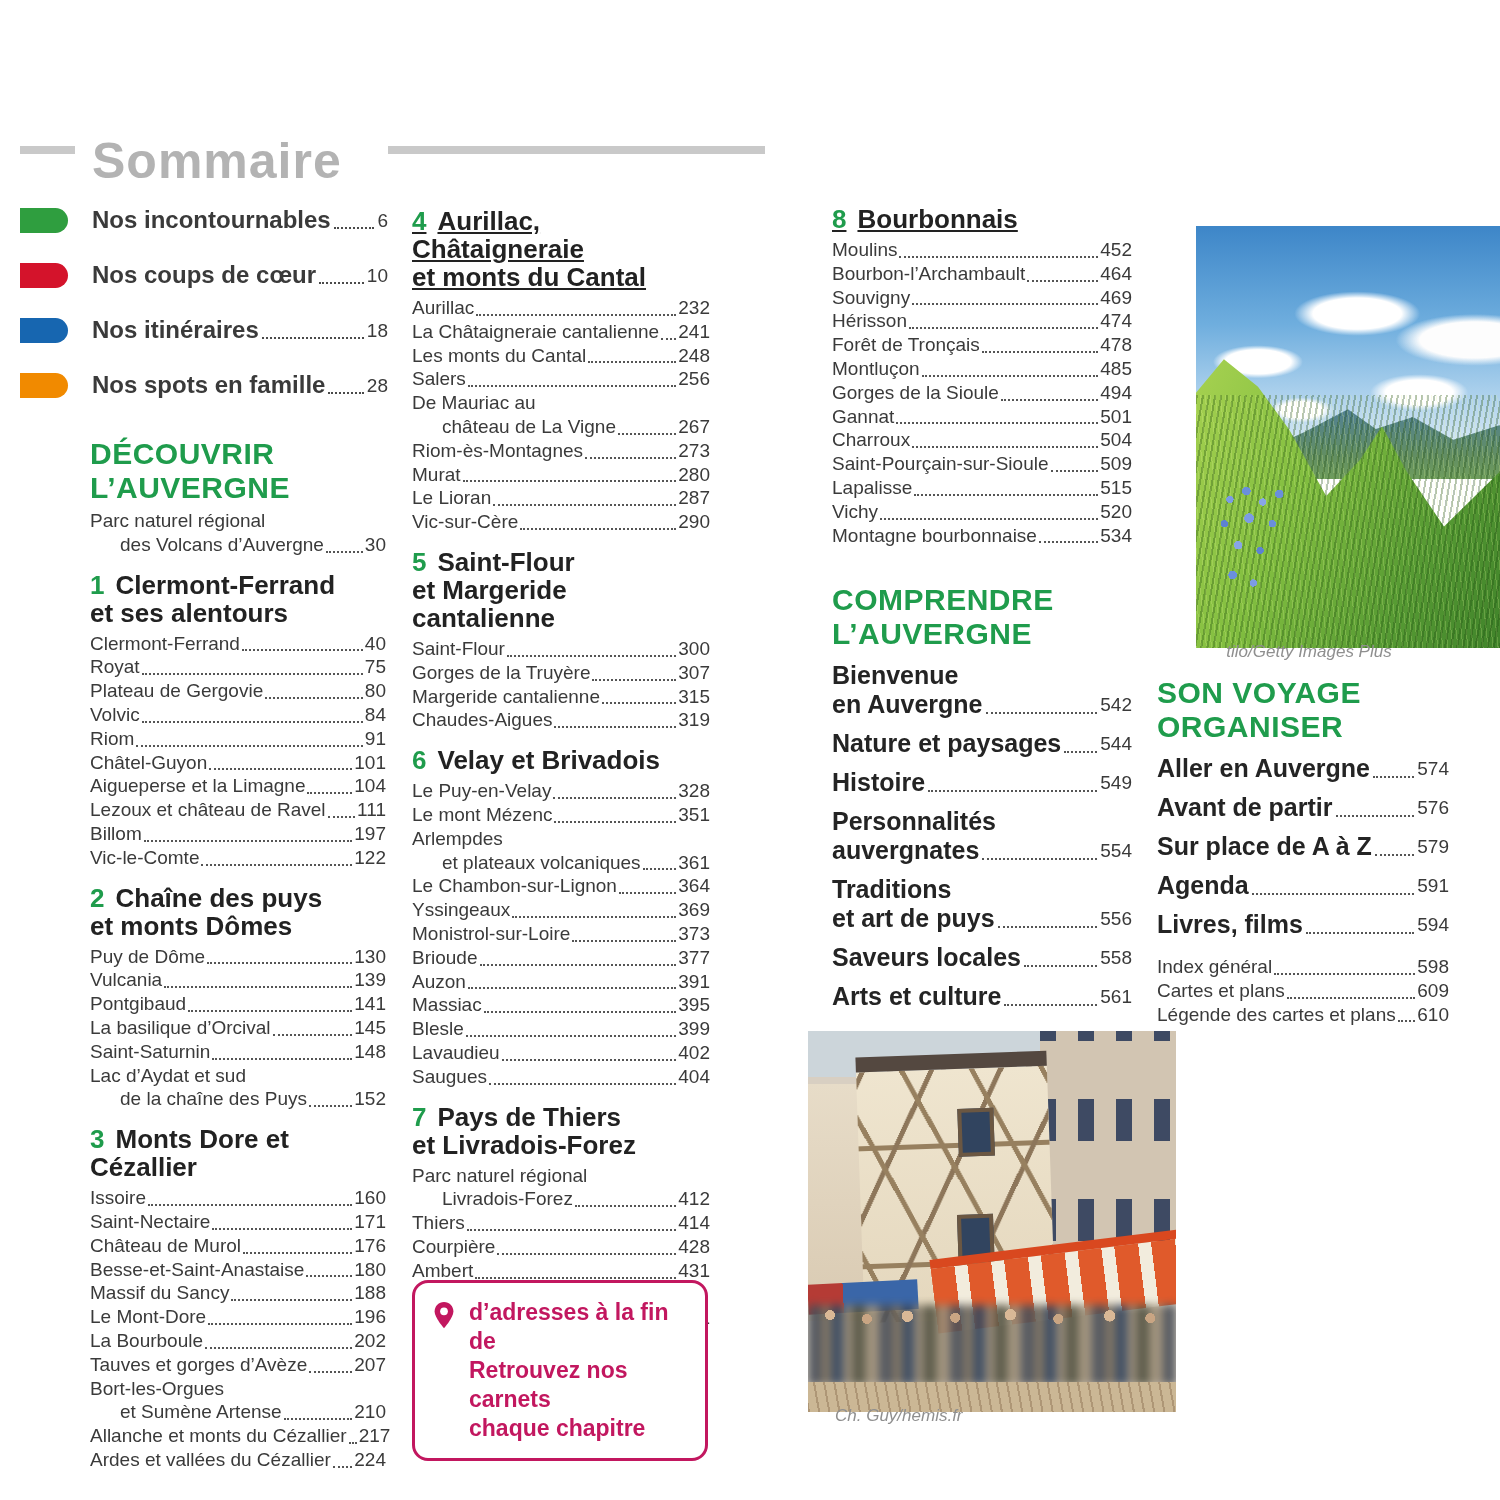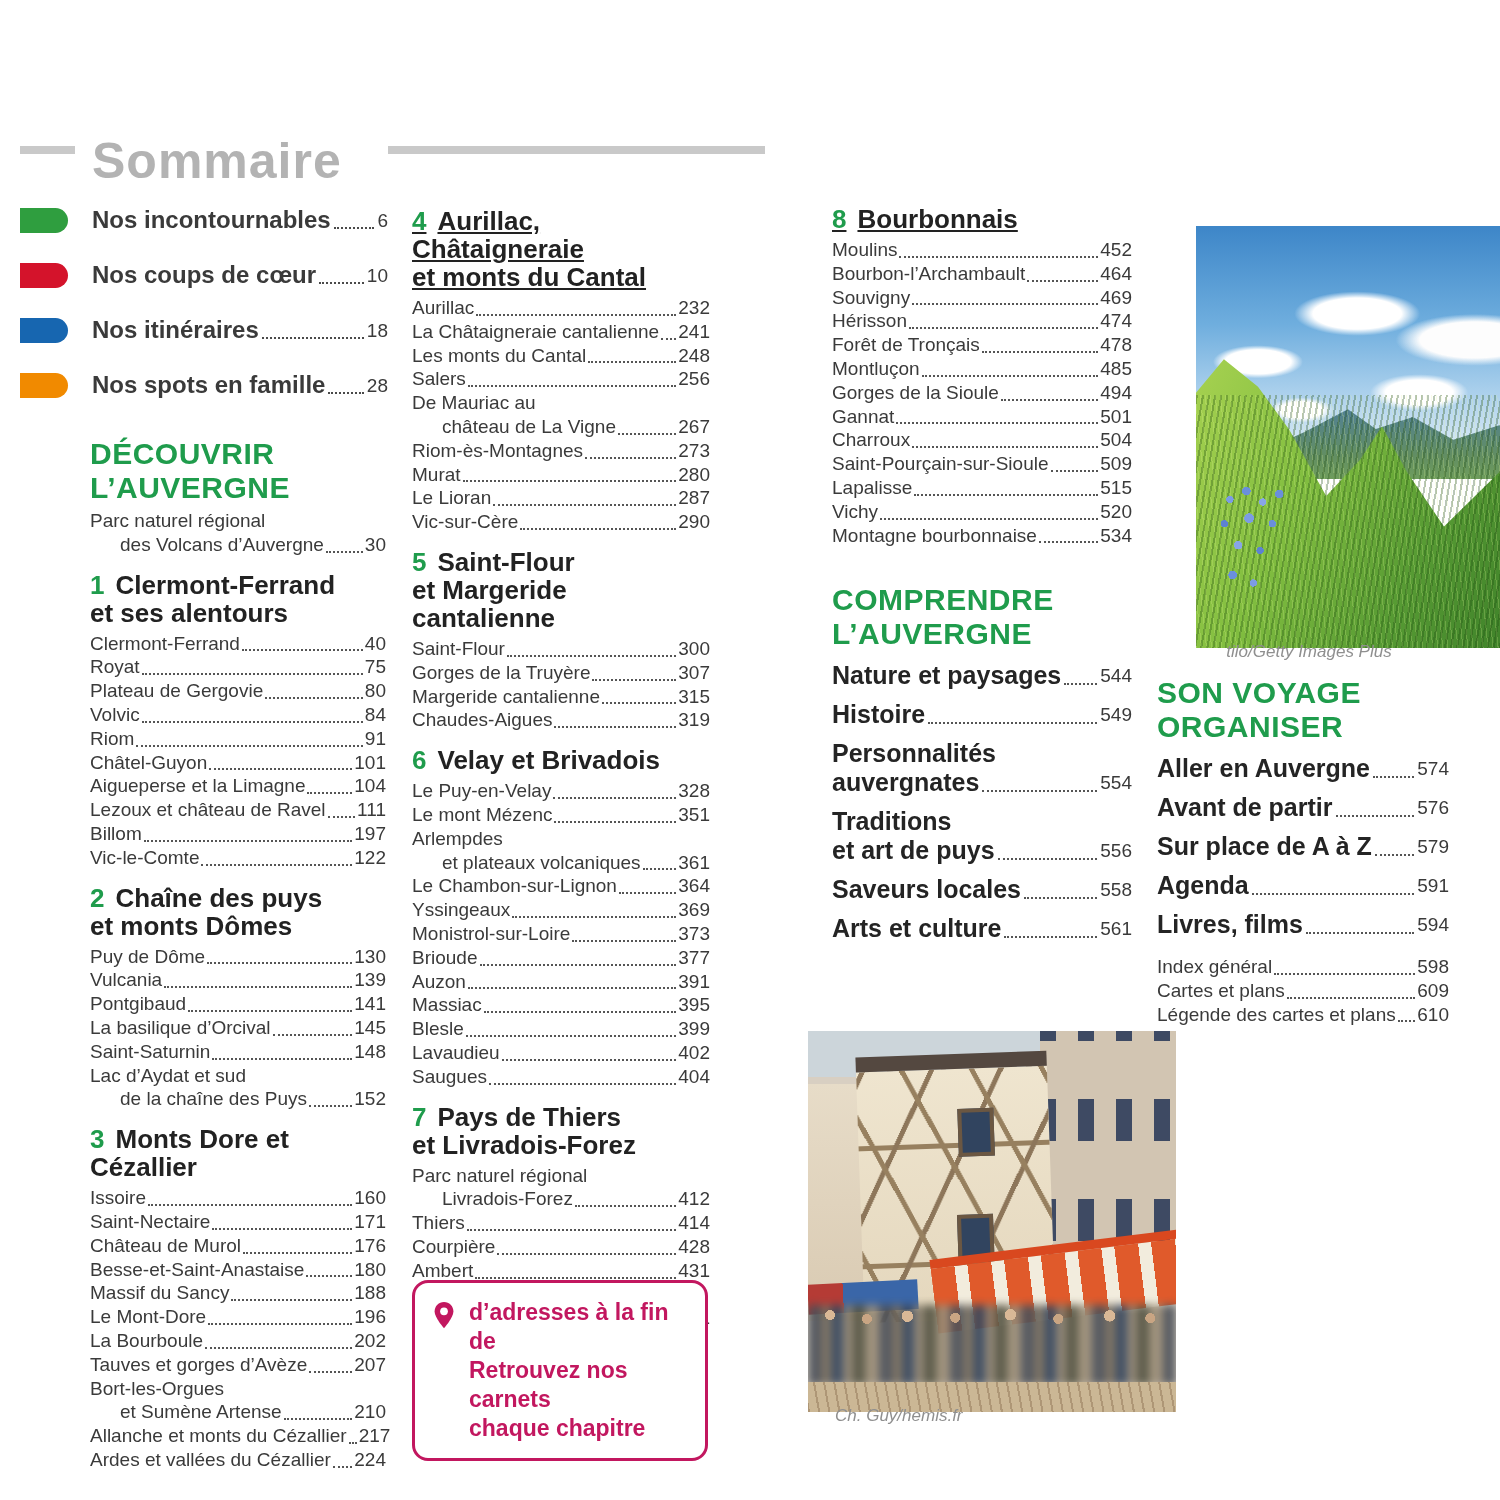--- a/index.html
+++ b/index.html
@@ -600,20 +600,28 @@
           <span class="lbl">Montagne bourbonnaise</span>
           <span class="dots"></span>
           <span class="pg">534</span>
         </div>
       </div>
       <div class="part">
         <div>COMPRENDRE</div>
         <div>L’AUVERGNE</div>
       </div>
       <div class="bblock">
+        <div>Bienvenue</div>
+        <div class="brow">
+          <span class="lbl">en Auvergne</span>
+          <span class="dots"></span>
+          <span class="pg">542</span>
+        </div>
+      </div>
+      <div class="bblock">
         <div class="brow">
           <span class="lbl">Nature et paysages</span>
           <span class="dots"></span>
           <span class="pg">544</span>
         </div>
       </div>
       <div class="bblock">
         <div class="brow">
           <span class="lbl">Histoire</span>
           <span class="dots"></span>

